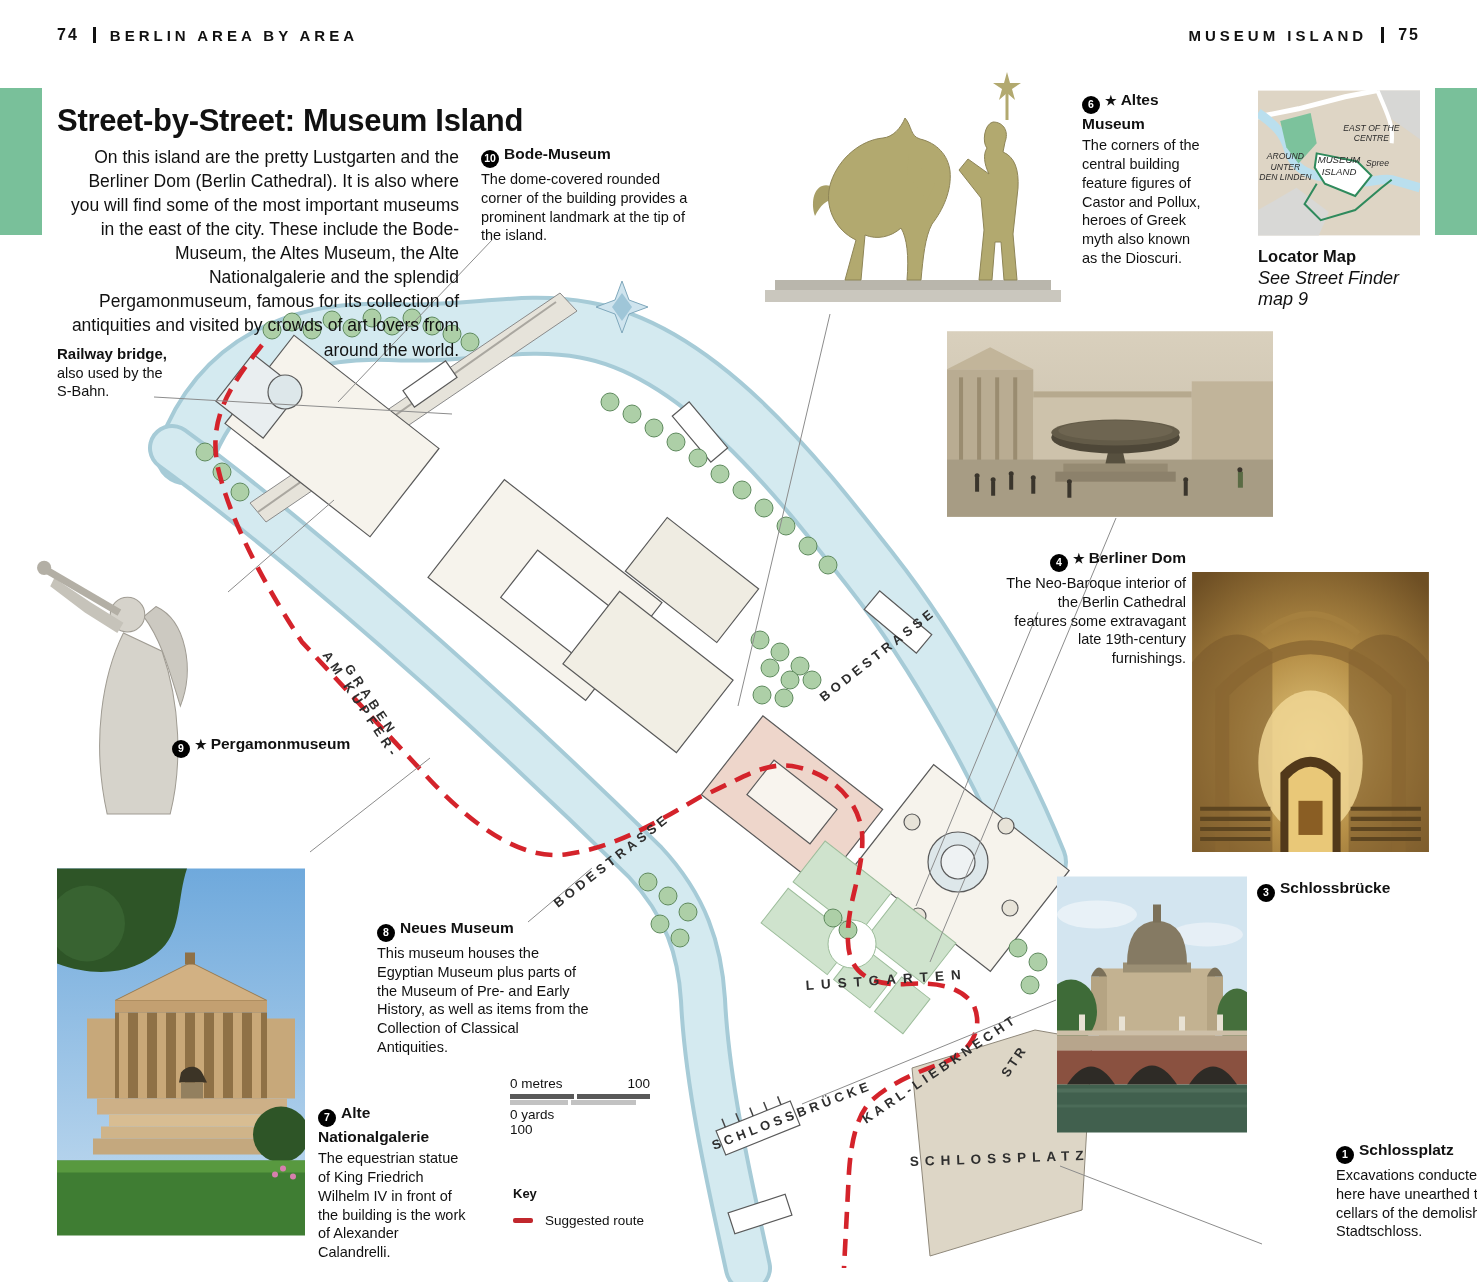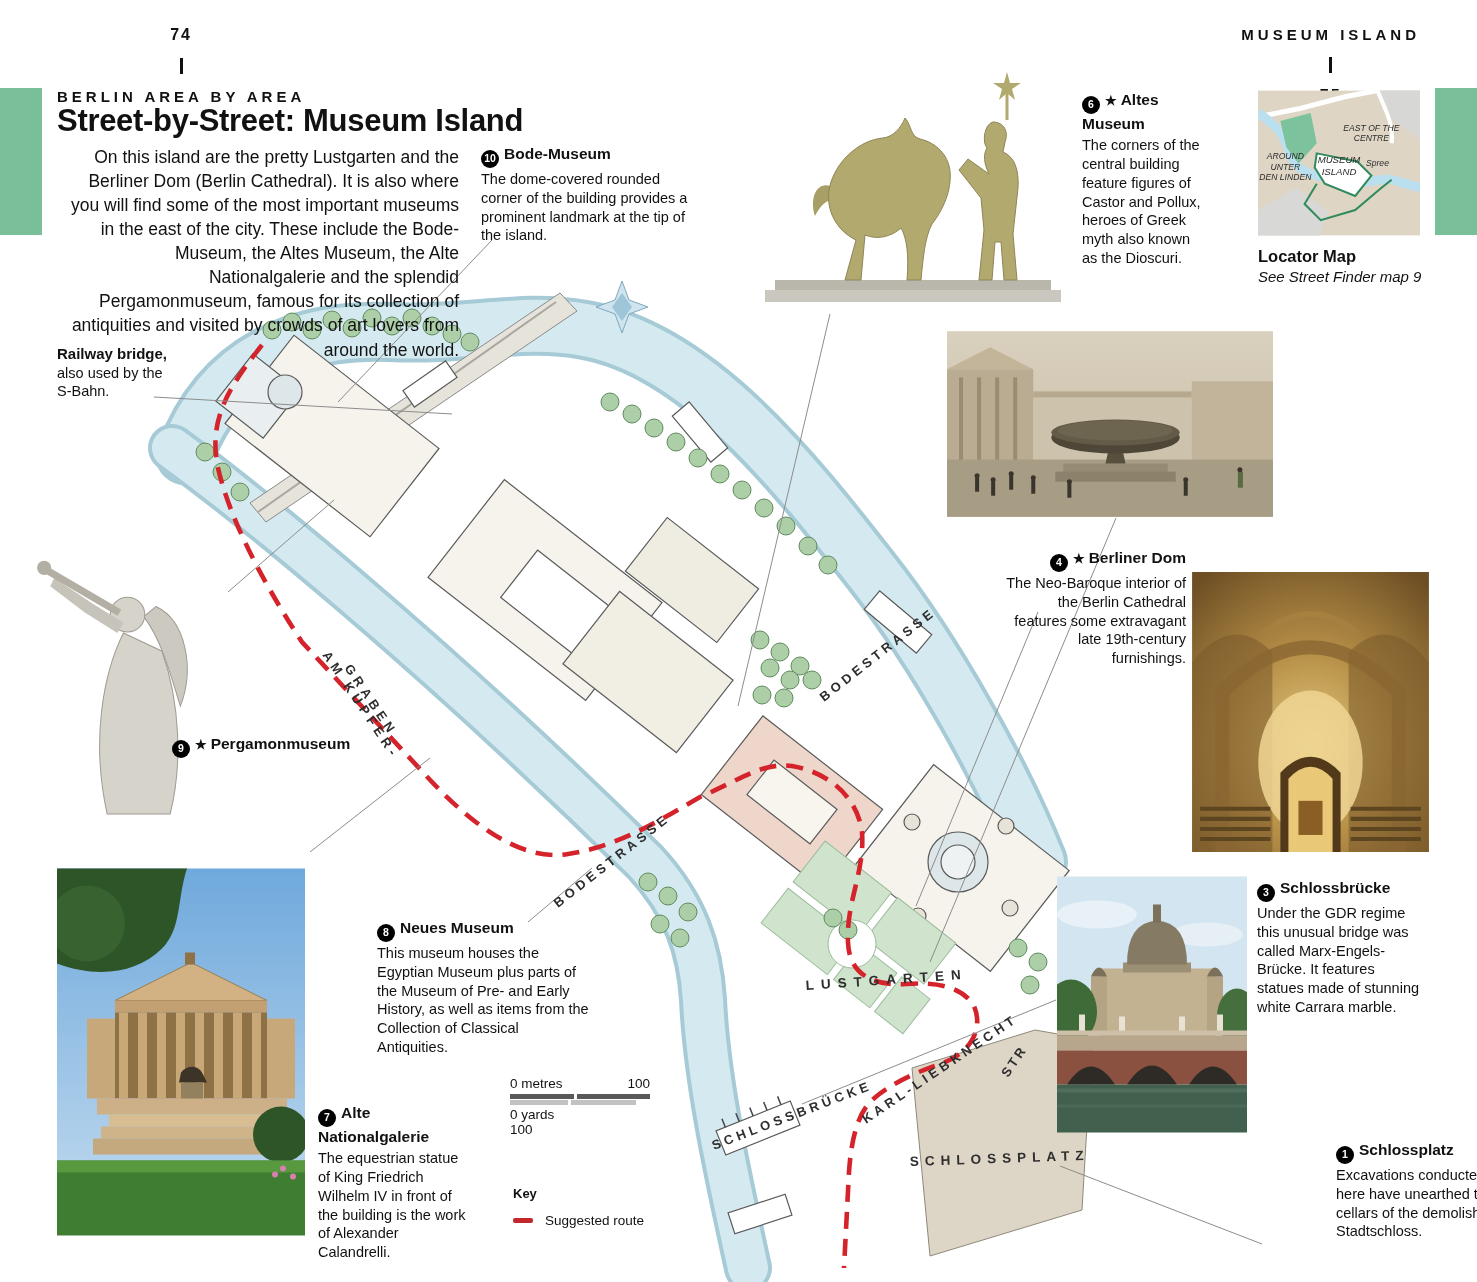--- a/index.html
+++ b/index.html
@@ -1,36 +1,36 @@
 <!DOCTYPE html>
 <html><head>
 <meta charset="utf-8">
 <style>
   html,body{margin:0;padding:0;background:#ffffff;font-family:"Liberation Sans",sans-serif;color:#111;}
   .page{position:relative;width:1477px;height:1282px;background:#fff;overflow:hidden;}
   svg{font-family:inherit;display:block;}
   
-  .hdr{position:absolute;top:26px;display:flex;align-items:center;gap:14px;font-weight:bold;font-size:15px;letter-spacing:4px;z-index:4;flex-direction:column;}
+  .hdr{position:absolute;top:26px;display:flex;align-items:center;gap:14px;font-weight:bold;font-size:15px;letter-spacing:4px;z-index:4;}
   .hdr .pg{font-size:16px;letter-spacing:2px;}
   .hdr .bar{width:3px;height:16px;background:#111;display:inline-block;}
   .tab{position:absolute;top:88px;width:42px;height:147px;background:#79c09a;z-index:4;}
   
   .title{position:absolute;left:57px;top:82px;font-size:31px;font-weight:bold;letter-spacing:-0.3px;z-index:4;}
   .intro{position:absolute;left:57px;top:127px;width:402px;font-size:17.5px;line-height:1.38;z-index:4;text-align:right;}
   
   .co{position:absolute;font-size:14.5px;line-height:1.3;z-index:4;}
   .co .hd{font-weight:bold;font-size:15.5px;margin:0 0 2px 0;}
   .num{display:inline-flex;width:18px;height:18px;border-radius:50%;background:#000;color:#fff;font-size:10.5px;font-weight:bold;align-items:center;justify-content:center;vertical-align:-3px;margin-right:5px;flex:none;}
   .star{margin-right:4px;font-size:13px;}
   .ra{text-align:right;}
   .plain-label .hd{font-size:15px;margin:0;}
   
   .locator{position:absolute;left:1258px;top:88px;width:164px;z-index:4;}
   .locator .cap{font-weight:bold;font-size:16.5px;margin:9px 0 2px 0;}
-  .locator .sub{font-style:italic;font-size:15px;margin:0;}
+  .locator .sub{font-style:italic;font-size:18px;margin:0;}
   
   .scalebar{position:absolute;left:510px;top:1076px;width:140px;font-size:13.5px;z-index:4;}
   .scalebar .row{display:flex;justify-content:space-between;}
   .scalebar .b1{height:5px;margin:3px 0 1px 0;background:linear-gradient(to right,#595959 0 64px,#ffffff 64px 67px,#595959 67px 100%);}
   .scalebar .b2{width:126px;height:5px;margin-bottom:2px;background:linear-gradient(to right,#c2c2c2 0 58px,#ffffff 58px 61px,#c2c2c2 61px 100%);}
   .scalebar .row2{width:120px;display:flex;justify-content:space-between;flex-direction:column;}
   
   .keyblock{position:absolute;left:513px;top:1186px;font-size:13.5px;z-index:4;}
   .keyblock .kt{font-weight:bold;font-size:13px;margin:0 0 12px 0;}
   .keyblock .krow{display:flex;align-items:center;}
@@ -399,21 +399,20 @@
     <span>This museum houses the Egyptian Museum plus parts of the Museum of Pre- and Early History, as well as items from the Collection of Classical Antiquities.</span>
   </div>
 
   <div class="co" style="left:318px;top:1103px;width:155px">
     <div class="hd"><span class="num">7</span><span>Alte Nationalgalerie</span></div>
     <span>The equestrian statue of King Friedrich Wilhelm IV in front of the building is the work of Alexander Calandrelli.</span>
   </div>
 
   <div class="co" style="left:1257px;top:878px;width:168px">
     <div class="hd"><span class="num">3</span><span>Schlossbrücke</span></div>
-    <span>Under the GDR regime this unusual bridge was called Marx-Engels-Brücke. It features statues made of stunning white Carrara marble.</span>
   </div>
 
   <div class="co" style="left:1336px;top:1140px;width:162px">
     <div class="hd"><span class="num">1</span><span>Schlossplatz</span></div>
     <span>Excavations conducted here have unearthed the cellars of the demolished Stadtschloss.</span>
   </div>
 
   <div class="locator">
     <svg width="162" height="150" viewBox="0 0 160 143">
       <rect width="160" height="143" fill="#ded5c5"></rect>

